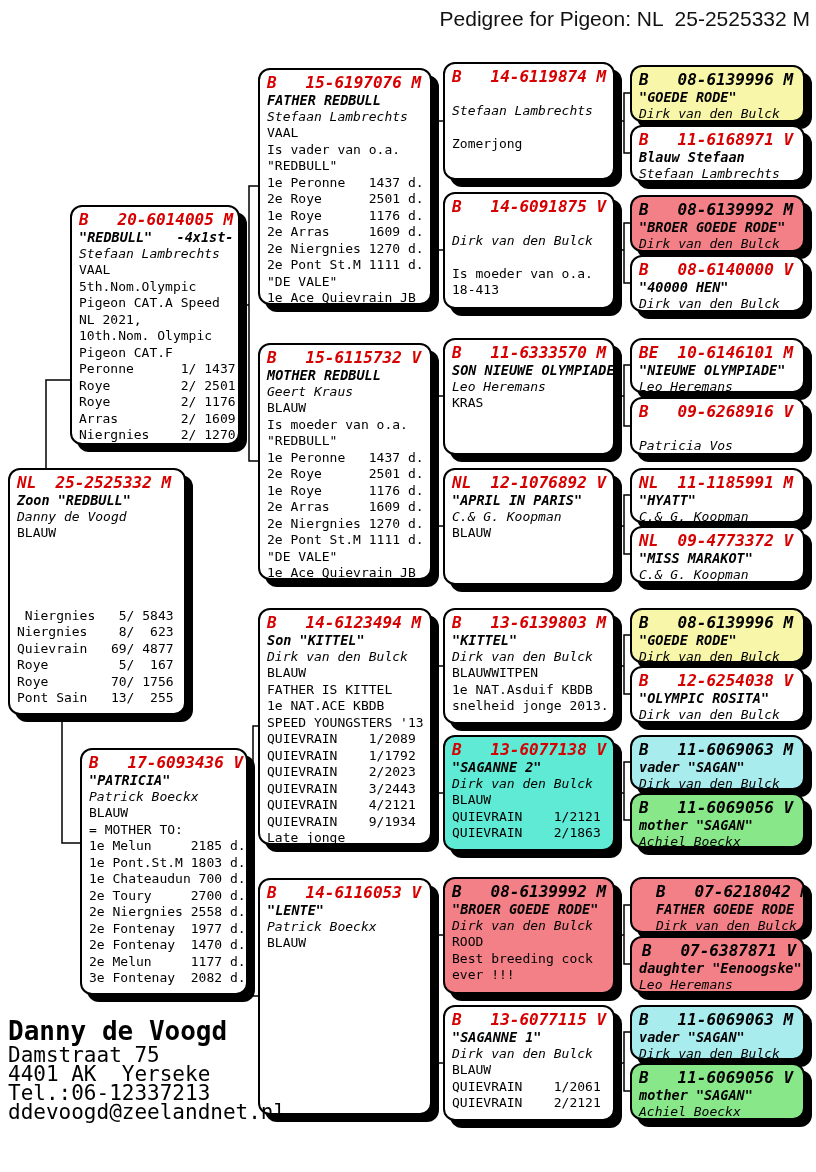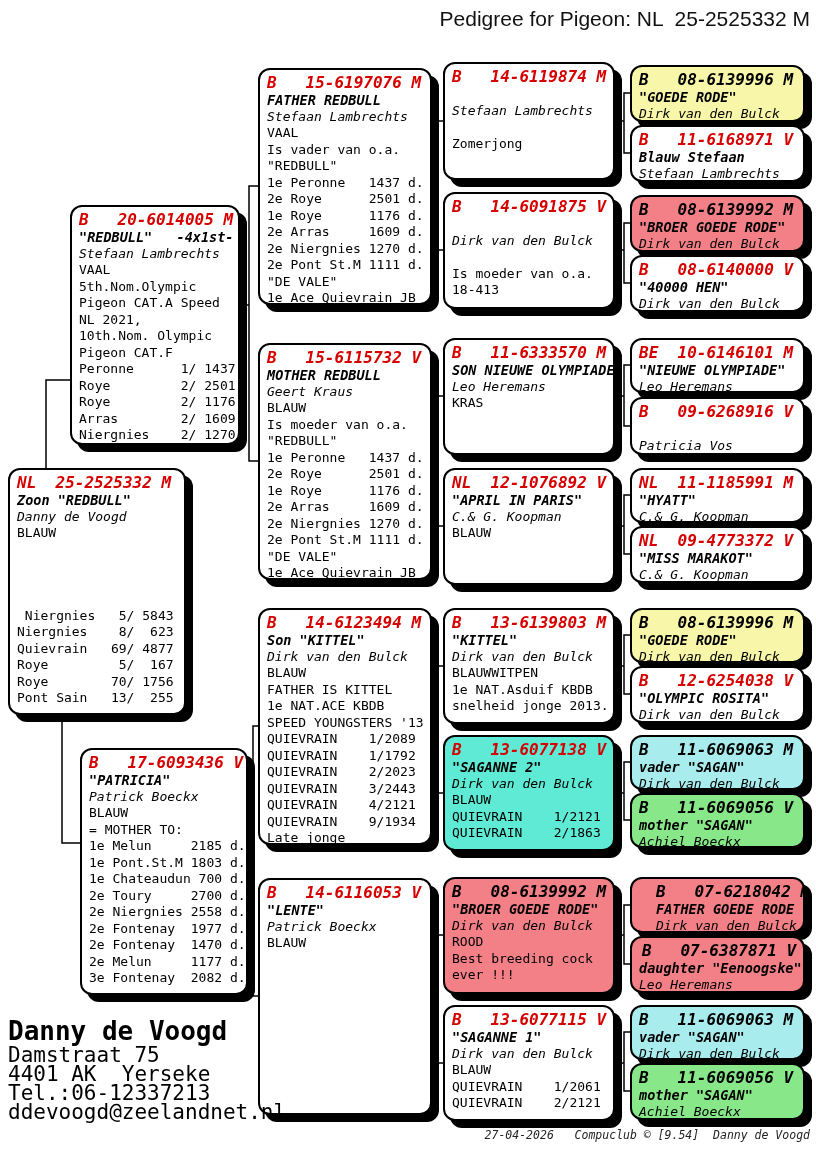--- a/index.html
+++ b/index.html
@@ -306,14 +306,13 @@
         <div class="fanc">Achiel Boeckx</div>
       </div>
     </div>
   <div class="owner">
     <div class="oname">Danny de Voogd</div>
     <div class="oline">Damstraat 75</div>
     <div class="oline">4401 AK  Yerseke</div>
     <div class="oline">Tel.:06-12337213</div>
     <div class="oline">ddevoogd@zeelandnet.nl</div>
   </div>
-  <div class="credit">27-04-2026   Compuclub © [9.54]  Danny de Voogd</div>
 </div>
 
 </body></html>

